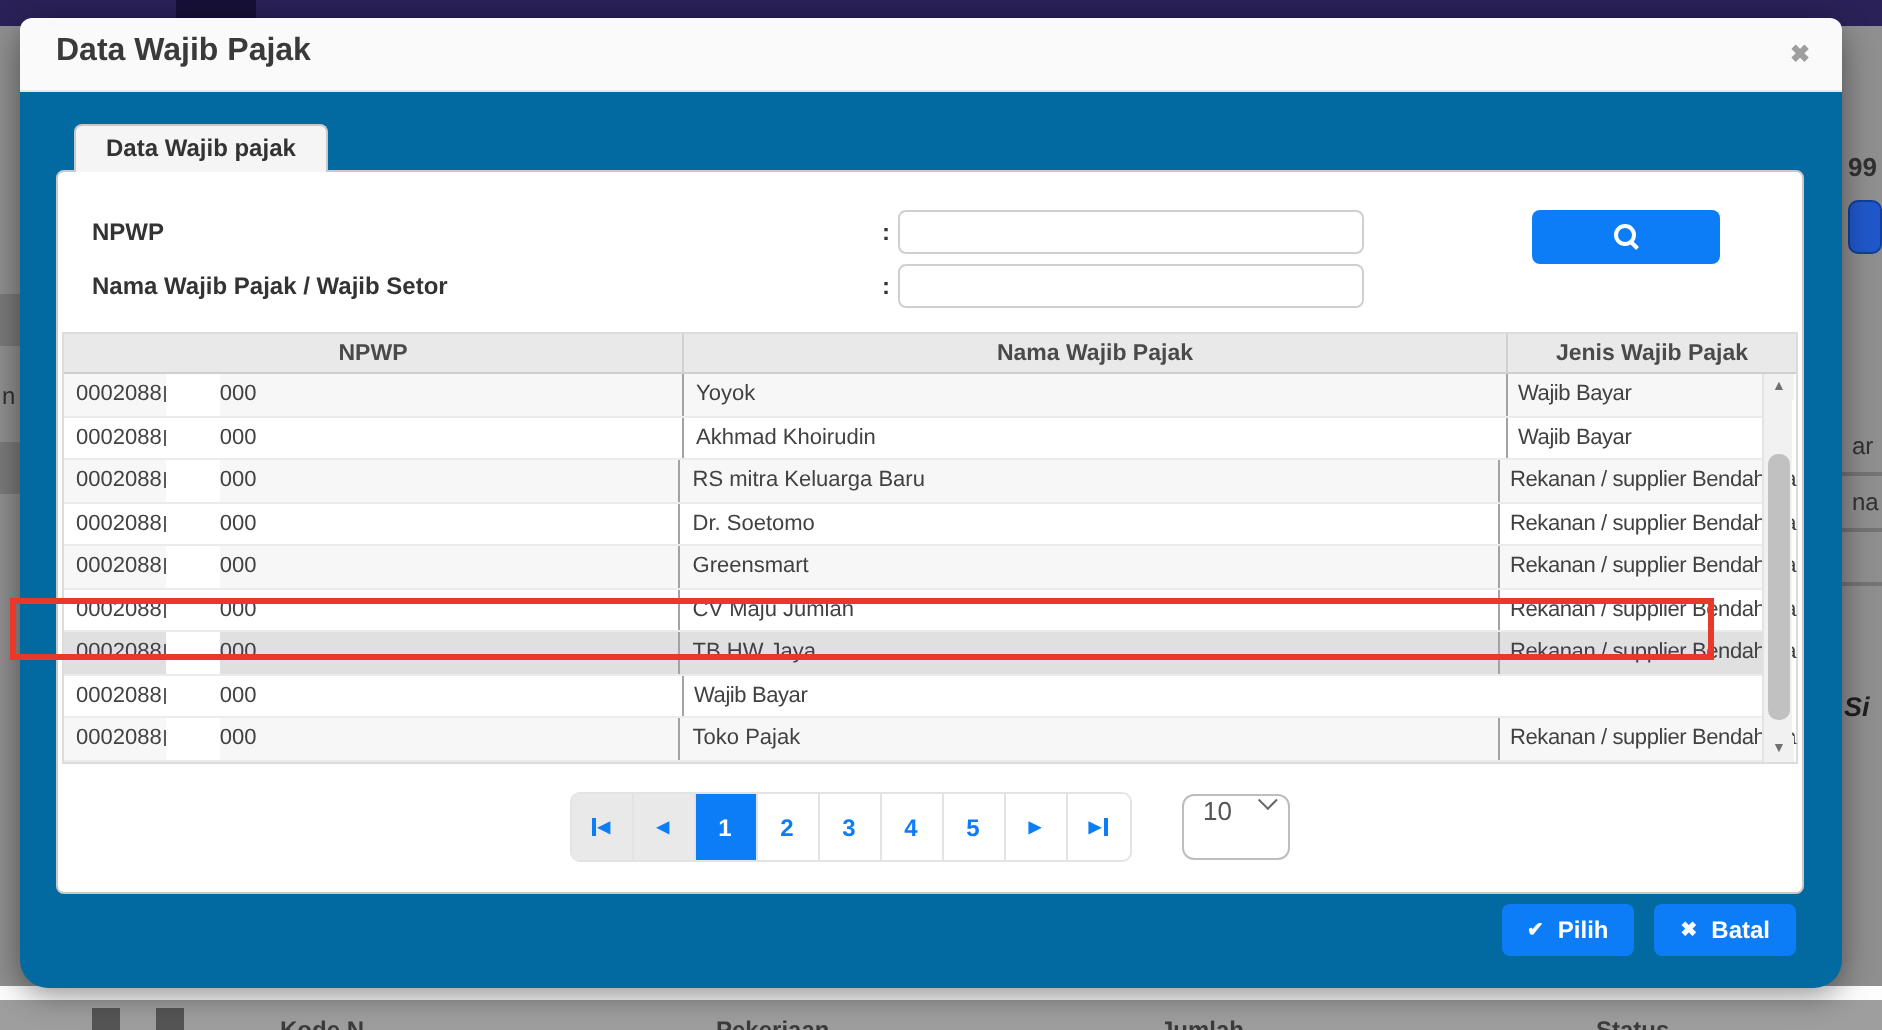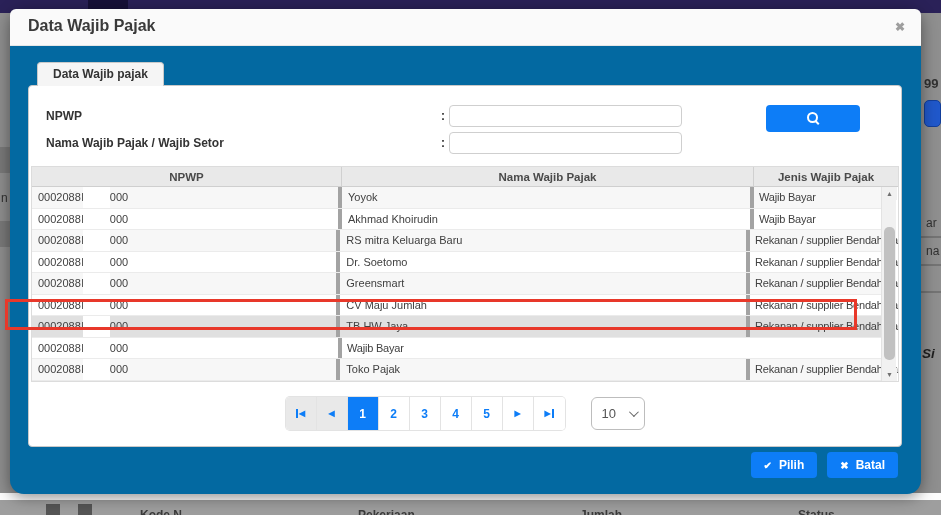--- a/index.html
+++ b/index.html
@@ -66,21 +66,21 @@
         border-right:1px solid #d0d0d0; overflow:hidden; }
   .th:last-child { border-right:none; }
   .c0 { width:310px; } .c1 { width:412px; } .c2 { width:131px; flex:1; }
   .tbody-wrap { display:flex; }
   .tbody { width:849px; }
   .tr { display:flex; height:21.5px; border-bottom:1px solid #ebebeb; cursor:pointer; }
   .tr.odd { background:#f7f7f7; }
   .tr.even { background:#fff; }
   .tr.sel { background:#e0e0e0; }
   .td { font-size:11px; color:#414141; display:flex; align-items:center; padding-left:6px;
-        border-right:4px solid #a3a3a3; overflow:hidden; white-space:nowrap; }
+        border-right:1px solid #a3a3a3; overflow:hidden; white-space:nowrap; }
   .td.c2 { border-right:none; letter-spacing:-0.2px; padding-left:5px; overflow:visible; }
   .npwp-tick { display:inline-block; width:1px; height:8px; background:#5a5a5a; margin-left:1px; }
   .npwp-redact { display:inline-block; width:27px; align-self:stretch; background:#fff; }
 
   
   .vscroll { width:15px; background:#f1f1f1; border-left:1px solid #e3e3e3; position:relative; }
   .varrow { display:block; width:15px; height:13px; font-size:7px; color:#707070; text-align:center;
             line-height:13px; background:#f1f1f1; border:none; cursor:pointer; padding:0; }
   .varrow.down { position:absolute; bottom:0; left:0; }
   .vthumb { position:absolute; left:2px; top:40px; width:11px; height:133px; background:#c1c1c1; border-radius:5px; }
@@ -92,21 +92,21 @@
           color:#0d7df7; font-size:12px; font-weight:bold; cursor:pointer; display:flex;
           align-items:center; justify-content:center; font-family:"Liberation Sans",sans-serif; }
   .pbtn:last-child { border-right:none; }
   .pbtn.nav { background:#e9e9e9; }
   .pbtn.next, .pbtn.last { background:#fff; }
   .pbtn.active { background:#0d7df7; color:#fff; }
   .pbtn .tri { font-size:8px; }
   .pbtn .bar { width:2px; height:9px; background:#0d7df7; display:inline-block; }
   .pbtn.first .bar { margin-right:1px; } .pbtn.last .bar { margin-left:1px; }
   .psize { margin-left:26px; width:54px; height:33px; border:1px solid #bdbdbd; border-radius:6px;
-           background:#fff; display:flex; align-items:center; padding:0 8px 0 10px; cursor:pointer; }
+           background:#fff; display:flex; align-items:flex-start; padding:0 8px 0 10px; cursor:pointer; }
   .psize-val { font-size:13px; color:#555; flex:1; }
   .chev { width:7px; height:7px; border-right:1.5px solid #666; border-bottom:1.5px solid #666;
           transform:rotate(45deg) translateY(-2px); }
 
   
   .footer { position:absolute; right:23px; top:443px; display:flex; gap:10px; }
   .fbtn { height:26px; background:#0d7df7; color:#fff; border:none; border-radius:4px;
           font-size:12px; font-weight:bold; padding:0 13px; cursor:pointer; display:flex;
           align-items:center; gap:7px; font-family:"Liberation Sans",sans-serif; }
   .fbtn .ficon { font-size:10px; }

